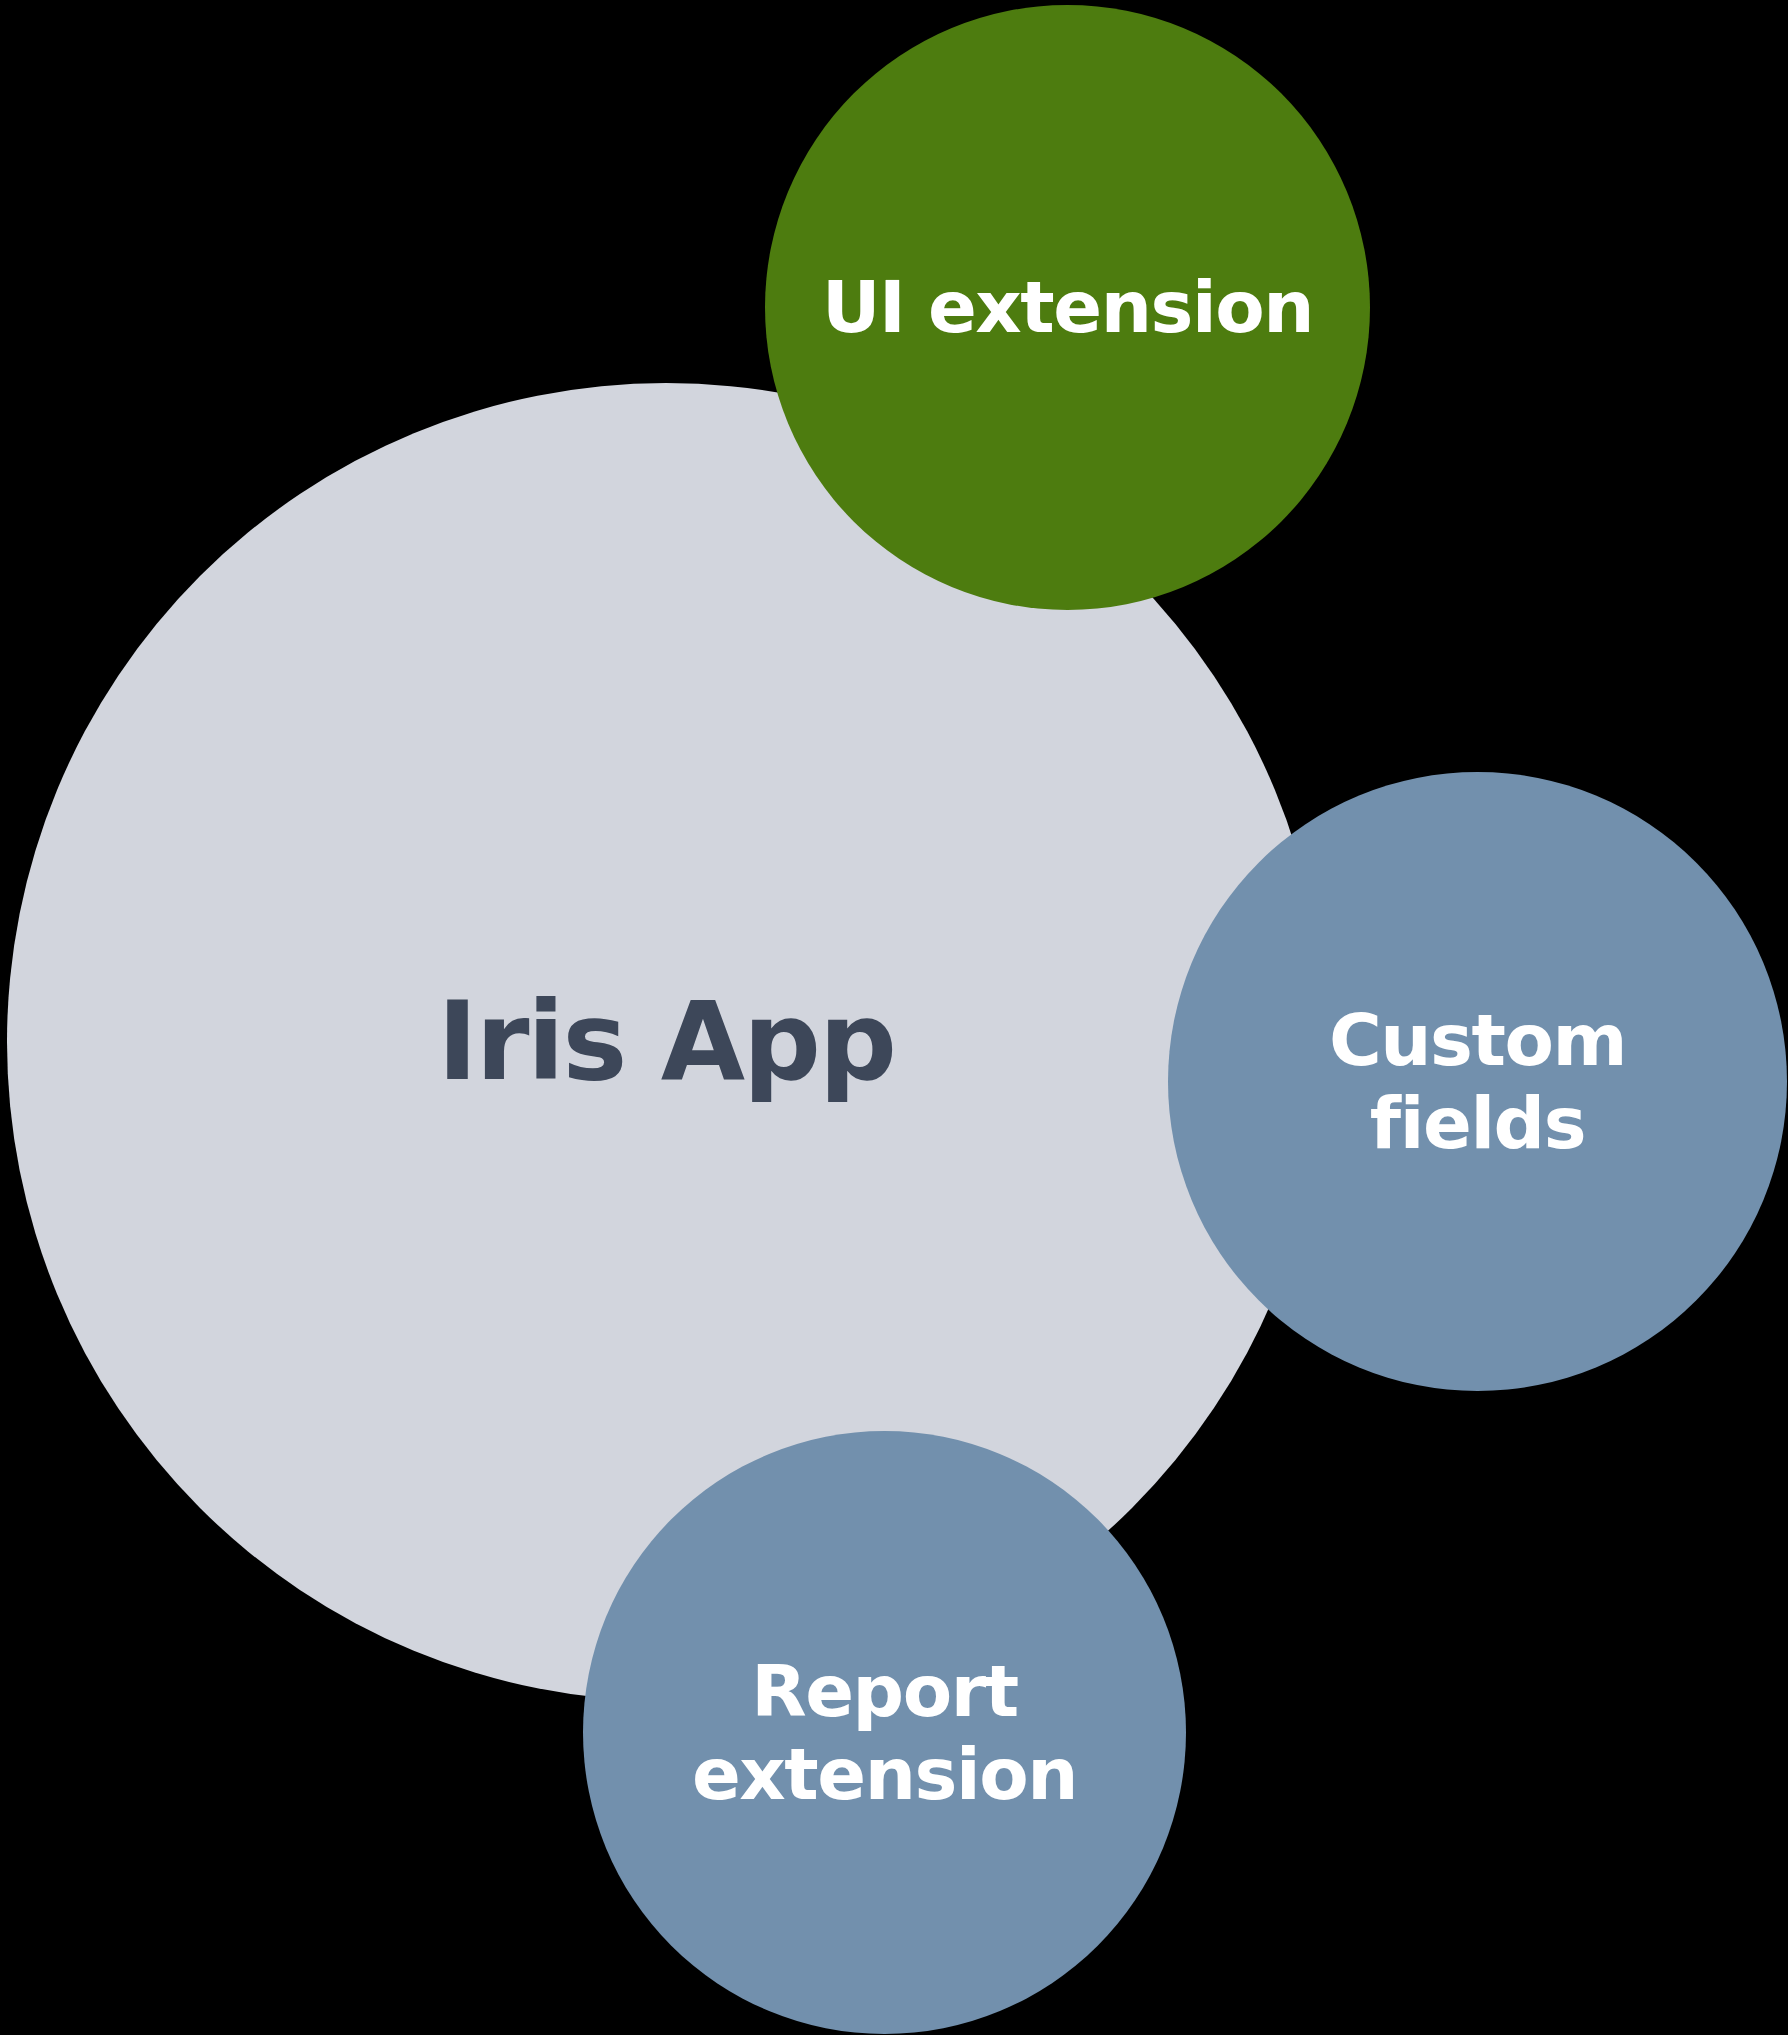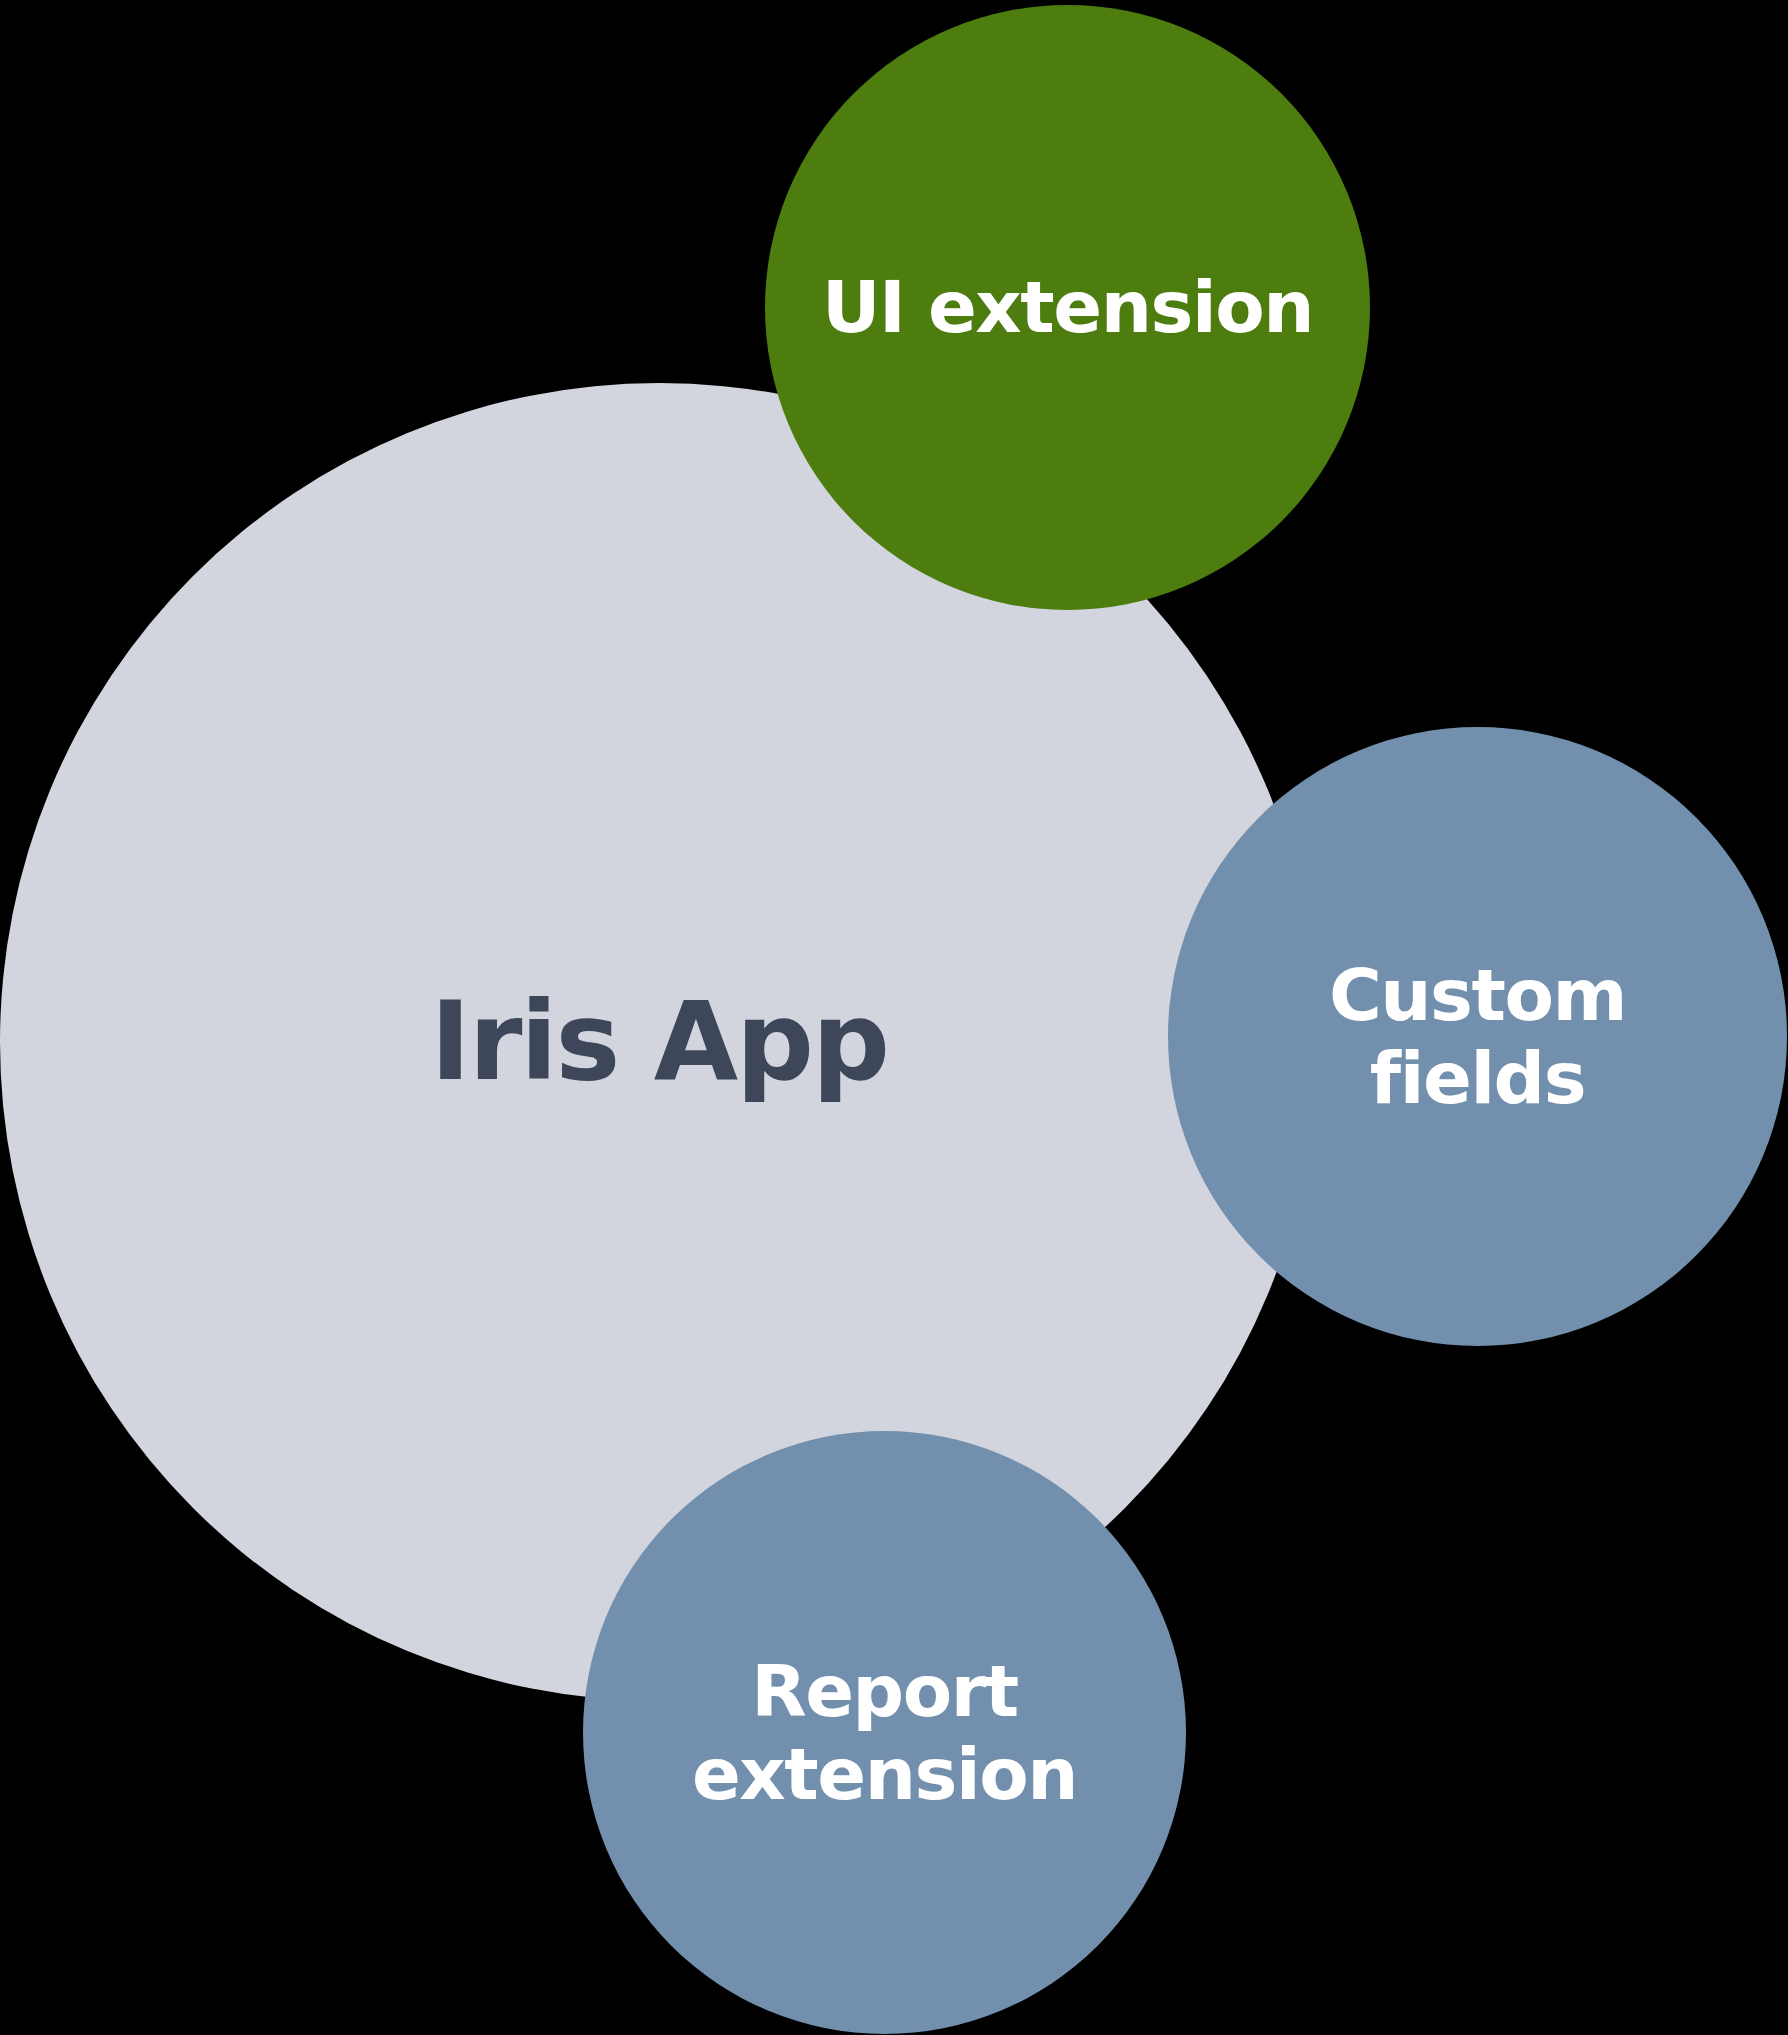--- a/index.html
+++ b/index.html
@@ -24,42 +24,42 @@
     text-align: center;
   }
 
   .label {
     letter-spacing: -0.02em;
     line-height: 1.15;
   }
 
   
   .circle-main {
-    left: 0px;
+    left: 7px;
     top: 383px;
     width: 1318px;
     height: 1318px;
     z-index: 1;
   }
   .circle-main .label { font-size: 109px; }
 
   
   .circle-ui {
     left: 765px;
     top: 4.7px;
     width: 605px;
     height: 605px;
     z-index: 2;
   }
   .circle-ui .label { font-size: 72px; white-space: nowrap; }
 
   
   .circle-custom {
     left: 1168px;
-    top: 727px;
+    top: 772px;
     width: 619px;
     height: 619px;
     z-index: 2;
   }
   .circle-custom .label { font-size: 72px; max-width: 378px; }
 
   
   .circle-report {
     left: 583px;
     top: 1431px;

